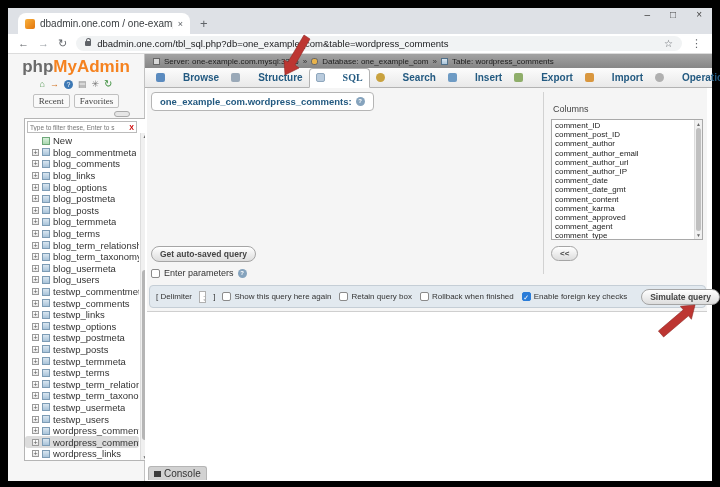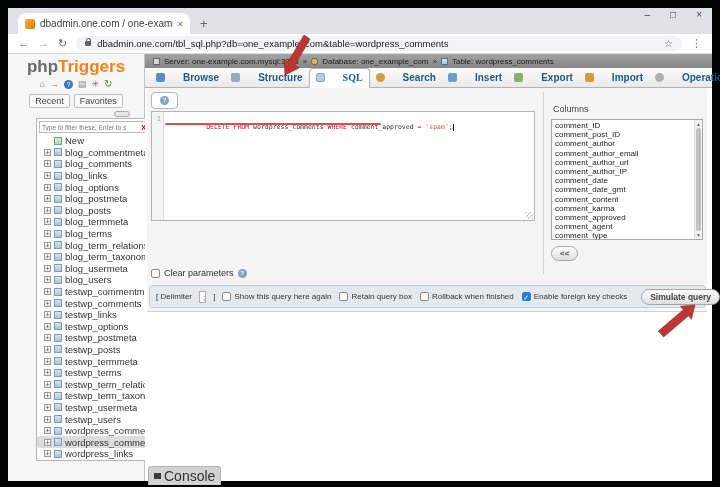--- a/index.html
+++ b/index.html
@@ -42,24 +42,24 @@
   .navicons { position:absolute; top:25px; left:0; right:0; display:flex;
     justify-content:center; gap:5px; align-items:center; }
   .navico { font-size:9px; line-height:1; }
   .ic-home{color:#3c8a3c;} .ic-exit{color:#d07020;} .ic-docs{color:#888;}
   .ic-gear{color:#777;} .ic-reload{color:#3a8d3a; font-size:10px;}
   .ic-help { width:9px; height:9px; background:#3d78b4; color:#fff; border-radius:50%;
     font-size:7px; text-align:center; line-height:9px; }
   .navbtns { position:absolute; top:40px; left:0; right:0; display:flex;
     justify-content:center; gap:4px; }
   .navbtn { font-size:9px; color:#444; background:#f9f9f9; border:1px solid #c0c0c0;
-    border-radius:2px; padding:1px 5px; }
+    border-radius:2px; padding:1px 5px;font-family:Liberation Serif, serif; }
   .collapse-handle { position:absolute; top:57px; right:14px; width:16px; height:6px;
     background:#e6e6e6; border:1px solid #aaa; border-radius:4px; }
-  .treepanel { position:absolute; left:28px; top:64px; width:126px; height:343px;
+  .treepanel { position:absolute; left:16px; top:64px; width:126px; height:343px;
     background:#fff; border:1px solid #b5b5b5; overflow:hidden; }
   .filter { position:absolute; left:2px; top:2px; right:12px; height:12px;
     border:1px solid #bbb; display:flex; align-items:center; background:#fff; }
   .filter input { flex:1; border:none; outline:none; font-size:6.5px; color:#888;
     padding:0 2px; min-width:0; font-family:"Liberation Sans", sans-serif; }
   .filter .fx { color:#c00; font-size:7px; font-weight:bold; padding-right:2px; }
   .tree { position:absolute; left:0; top:16px; right:10px; bottom:0; overflow:hidden; }
   .trow { height:11.6px; display:flex; align-items:center; gap:3px; padding-left:7px;
     white-space:nowrap; }
   .trow.selected { background:#dcdcdc; border-radius:3px; }
@@ -164,21 +164,21 @@
     display:flex; align-items:center; gap:7px; padding:0 6px; font-size:8px; color:#333;
     white-space:nowrap; }
   .dlm-input { width:30px; height:12px; background:#fff; border:1px solid #b0b0b0;
     font-size:8px; color:#777; padding-left:3px; line-height:11px; }
   .opt { display:flex; align-items:center; gap:3px; }
   .optbar .spacer { flex:1; }
 
   
   .consoletab { position:absolute; left:3px; top:412px; display:flex; align-items:center;
     gap:3px; background:#d2d2d2; border:1px solid #b5b5b5; border-bottom:none;
-    border-radius:3px 3px 0 0; padding:1px 5px; font-size:14px; color:#333; }
+    border-radius:3px 3px 0 0; padding:1px 5px; font-size:10px; color:#333; }
   .cico { width:7px; height:6px; background:#3a3a3a; }
 
   .annot { position:absolute; z-index:50; }
 </style>
 </head>
 <body>
 
 <div class="window">
 
   <div class="tabstrip">
@@ -204,21 +204,21 @@
       <span class="url">dbadmin.one.com/tbl_sql.php?db=one_example_com&amp;table=wordpress_comments</span>
       <span class="star">☆</span>
     </div>
     <span class="menu3">⋮</span>
   </div>
 
   <div class="content">
 
     <div class="sidebar">
       <div class="logo">
-        <span class="l1">php</span><span class="l2">Triggers</span>
+        <span class="l1">php</span><span class="l2">MyAdmin</span>
       </div>
       <div class="navicons">
 
       <span class="navico ic-home">⌂</span>
           <span class="navico ic-exit">→</span>
           <span class="navico ic-help">?</span>
           <span class="navico ic-docs">▤</span>
           <span class="navico ic-gear">✳</span>
           <span class="navico ic-reload">↻</span>
         </div>
@@ -472,35 +472,29 @@
           <div class="ptab">
             <span class="ticon"></span>
             <span>Triggers</span>
           </div>
         </div>
 
       <div class="graybg"></div>
       <div class="vline"></div>
 
       <div class="qtitle">
+          <span class="tname">one_example_com.wordpress_comments:</span>
         <span class="qicon">?</span>
       </div>
 
-      <div class="editor">
-        <div class="gutter">1</div>
-        <div class="code">
-          <span><span class="kw">DELETE FROM </span><span class="id">wordpress_comments </span><span class="kw">WHERE </span><span class="id">comment_approved </span><span class="op">= </span><span class="str">'spam'</span><span class="punc">;</span></span><span class="cursor"></span>
-          <div class="redline"></div>
-        </div>
-        <span class="rsz"></span>
-      </div>
-
+
+      <span class="pill autosave">Get auto-saved query</span>
       <div class="bindrow">
         <span class="cb"></span>
-        <span>Clear parameters</span>
+        <span>Enter parameters</span>
         <span class="qicon">?</span>
       </div>
 
       <div class="colslabel">Columns</div>
       <div class="listbox">
         <div class="citems">
 
         <div class="citem">comment_ID</div>
             <div class="citem">comment_post_ID</div>
             <div class="citem">comment_author</div>

